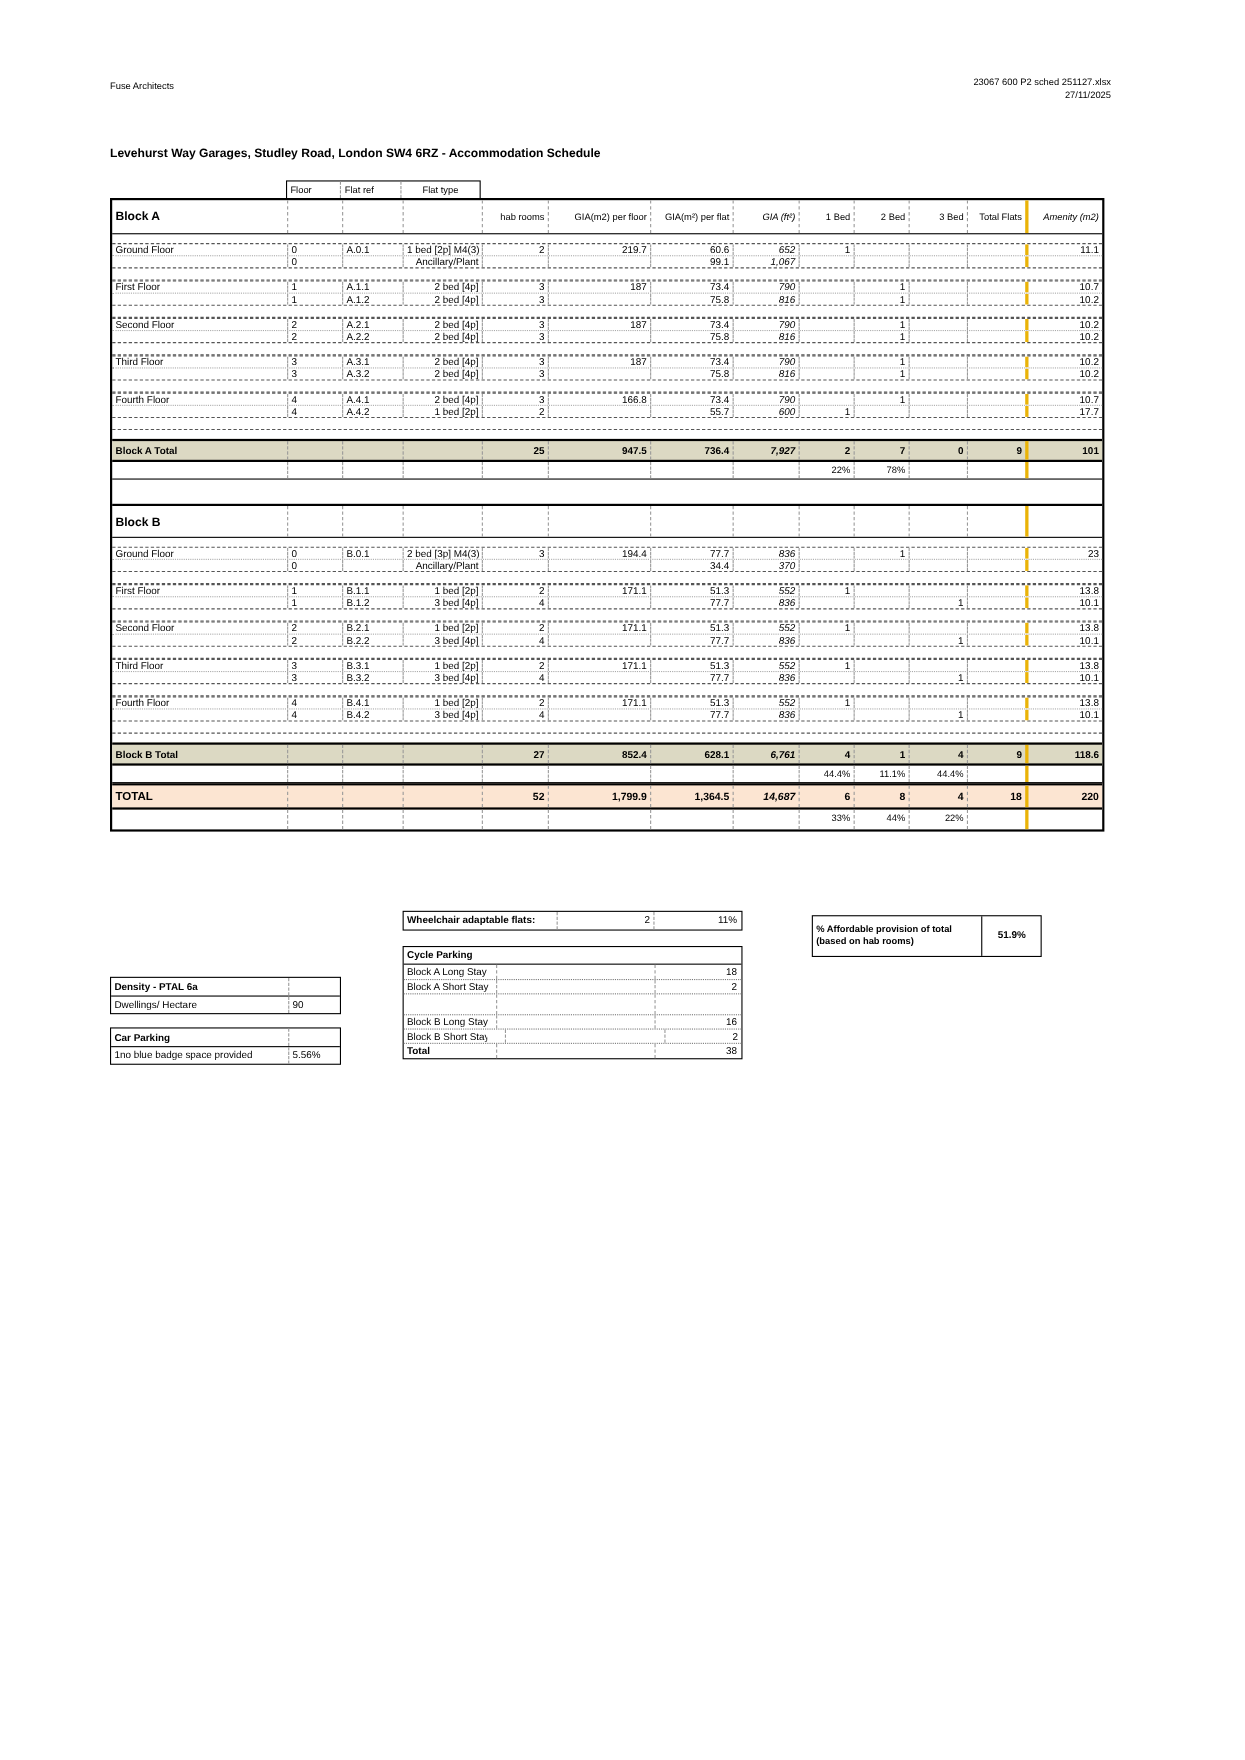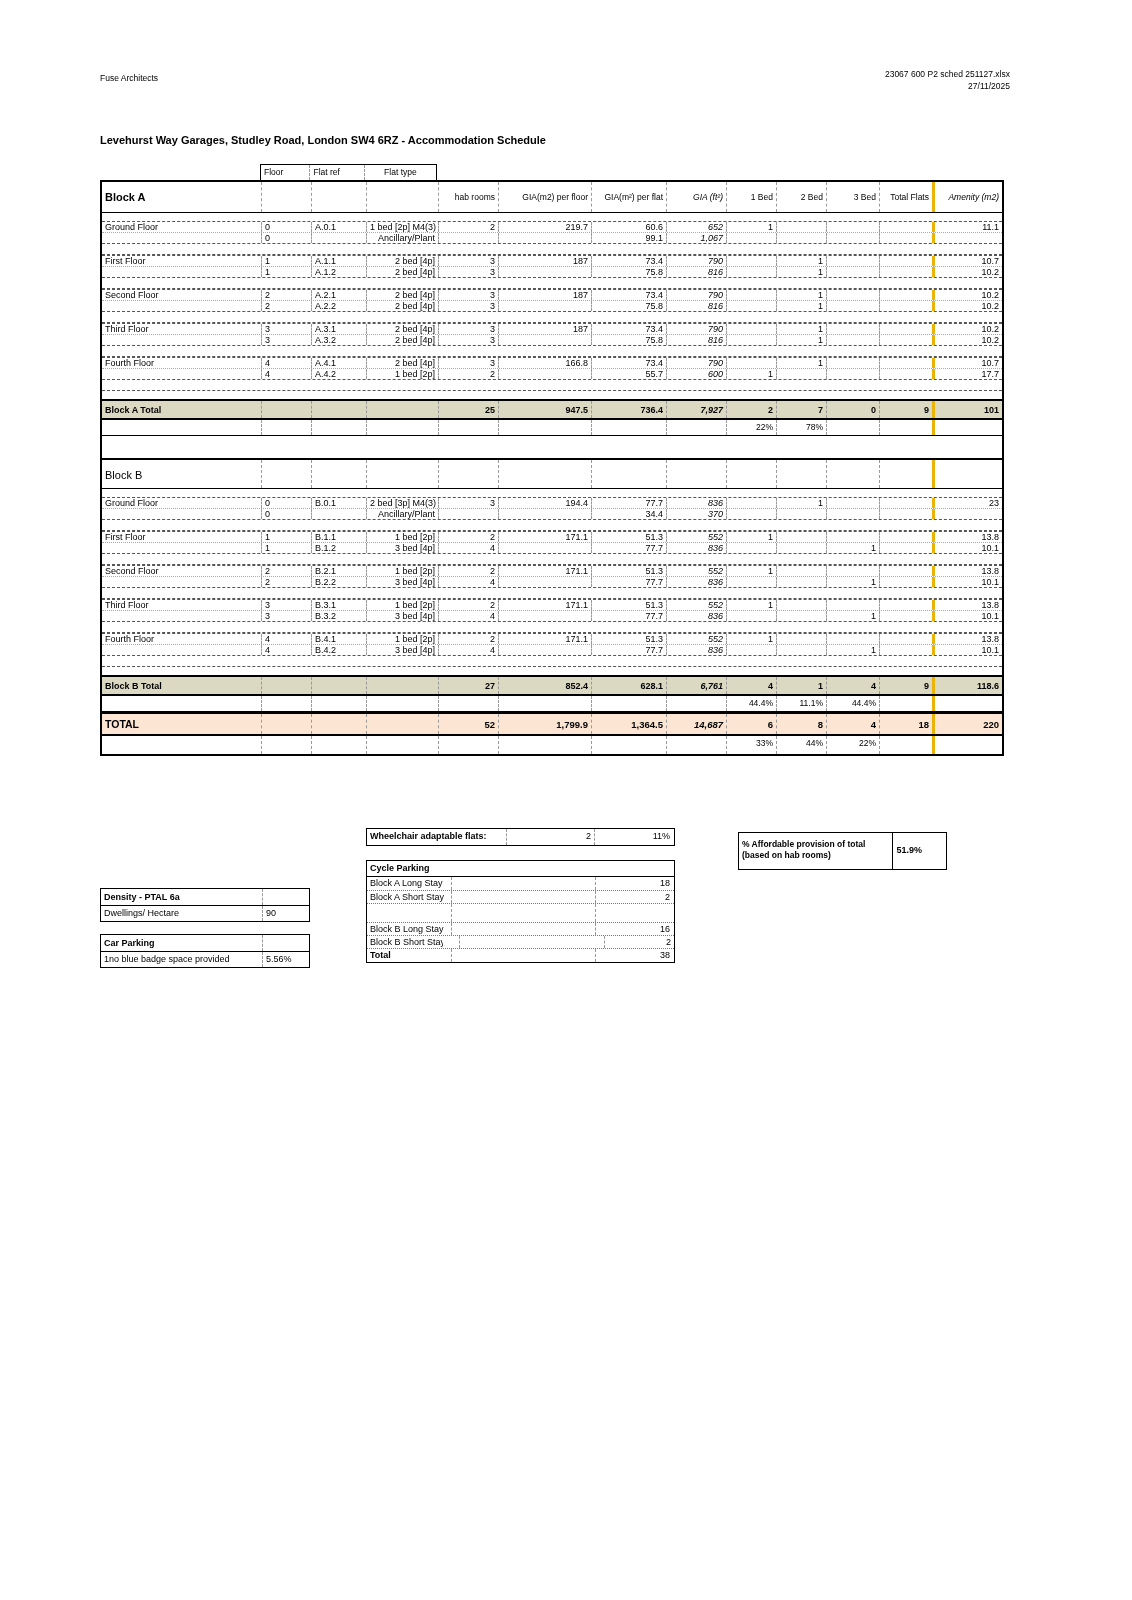--- a/index.html
+++ b/index.html
@@ -38,21 +38,21 @@
   .tc.c11{border-right:none;}
   .tc.c12{border-left:3px solid #eab308;border-right:none;}
   .tc:last-child{border-right:none;}
 
   .r-bh{height:31px;border-bottom:1px solid #000;}
   .r-bh .tc{line-height:30px;font-size:8.5px;}
   .r-bh .tc.c0{font-size:11px;font-weight:bold;}
   .r-bh .tc.c12{font-style:italic;}
   .r-bh2{height:31px;border-top:2px solid #000;border-bottom:1px solid #000;}
   .r-bh2 .tc{line-height:30px;}
-  .r-bh2 .tc.c0{font-size:11px;font-weight:normal;}
+  .r-bh2 .tc.c0{font-size:11px;font-weight:bold;}
 
   .r-p8{height:8px;}
   .r-d{height:11px;}
   .r-d .tc{line-height:10px;}
   .r-d.g{border-top:1px dashed #555;}
   .r-d.s{border-top:1px dotted #aaa;}
   .r-sep{height:12px;border-top:1px dashed #555;border-bottom:1px dashed #555;}
   .r-gap{height:22px;}
 
   .r-tot{height:21px;border-top:2px solid #000;border-bottom:2px solid #000;background:var(--btbg,#dcd9c3);font-weight:bold;}
@@ -604,17 +604,17 @@
       <div class="pcell pdivL right" style="width:78px;">38</div>
     </div>
   </div>
 
   <div class="panel" style="left:738px;top:832px;width:209px;height:38px;">
     <div class="prow" style="height:100%;">
       <div class="pcell p-hdr" style="width:155px;font-size:8.5px;line-height:11px;padding-top:6px;white-space:normal;">
         <div>% Affordable provision of total</div>
         <div>(based on hab rooms)</div>
       </div>
-      <div class="pcell p-hdr" style="width:54px;border-left:1px solid #000;line-height:35px;">51.9%</div>
+      <div class="pcell p-hdr" style="width:54px;border-left:1px solid #000;text-align:center;line-height:35px;">51.9%</div>
     </div>
   </div>
 
 </div>
 
 </body></html>

